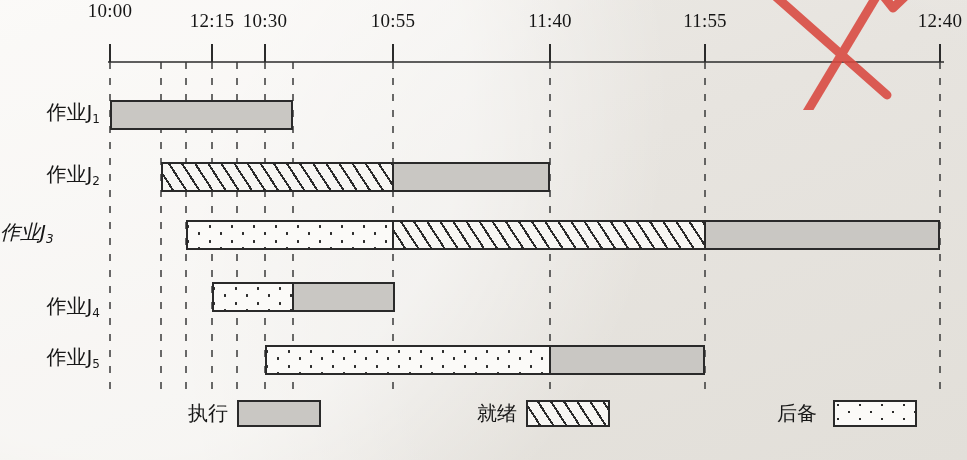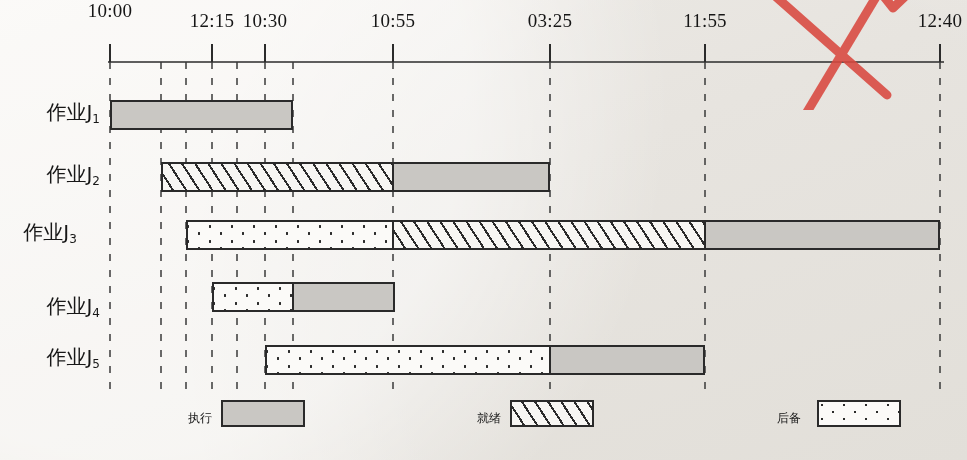--- a/index.html
+++ b/index.html
@@ -71,25 +71,24 @@
       radial-gradient(circle, #2b2b2b 1.1px, rgba(0,0,0,0) 1.4px);
     background-size:22px 15px,22px 15px;
     background-position:2px 4px,13px 12px;
   }
   .divider{
     position:absolute;top:0;bottom:0;width:2px;background:#2a2a2a;
   }
 
   .legend-item{position:absolute;display:flex;align-items:center;gap:9px;}
   .legend-item .lg-text{
-    font-size:12px;
+    font-size:20px;
     font-family:"DejaVu Sans","Liberation Sans",sans-serif;
     color:#171717;
     white-space:nowrap;
-    margin-top:10px;
   }
   .legend-item .swatch{
     width:84px;height:27px;
     border:2px solid #2a2a2a;
     box-sizing:border-box;
   }
   .legend-item .swatch.exec{background:#c9c7c3;}
   .legend-item .swatch.ready{
     background:repeating-linear-gradient(57deg,
       #f7f6f3 0 9px,#f7f6f3 9px,#2b2b2b 9px,#2b2b2b 11px);
@@ -131,29 +130,29 @@
       <line x1="550" y1="62" x2="550" y2="390" stroke="#3a3a3a" stroke-width="1.5" stroke-dasharray="7 9"></line>
       <line x1="705" y1="62" x2="705" y2="390" stroke="#3a3a3a" stroke-width="1.5" stroke-dasharray="7 9"></line>
       <line x1="940" y1="62" x2="940" y2="390" stroke="#3a3a3a" stroke-width="1.5" stroke-dasharray="7 9"></line>
     </svg>
 
   <div id="time-labels">
       <div class="tlabel" style="left: 110px; top: 0;">10:00</div>
       <div class="tlabel" style="left: 212px; top: 10px;">12:15</div>
       <div class="tlabel" style="left: 265px; top: 10px;">10:30</div>
       <div class="tlabel" style="left: 393px; top: 10px;">10:55</div>
-      <div class="tlabel" style="left: 550px; top: 10px;">03:25</div>
+      <div class="tlabel" style="left: 550px; top: 10px;">11:40</div>
       <div class="tlabel" style="left: 705px; top: 10px;">11:55</div>
       <div class="tlabel" style="left: 940px; top: 10px;">12:40</div>
     </div>
 
   <div id="row-labels">
       <div class="rowlabel" style="width: 100px; left: 0px; top: 99px; text-align: right; padding-right: 8px;"><span>作业J</span><sub>1</sub></div>
       <div class="rowlabel" style="width: 100px; left: 0px; top: 161px; text-align: right; padding-right: 8px;"><span>作业J</span><sub>2</sub></div>
-      <div class="rowlabel" style="width: 100px; left: 0px; top: 219px; text-align: center; padding-right: 8px;"><span>作业J</span><sub>3</sub></div>
+      <div class="rowlabel" style="width: 100px; left: 0px; top: 219px; text-align: left; padding-right: 8px; font-style: italic;"><span>作业J</span><sub>3</sub></div>
       <div class="rowlabel" style="width: 100px; left: 0px; top: 281px; text-align: right; padding-right: 8px; margin-top: 12px;"><span>作业J</span><sub>4</sub></div>
       <div class="rowlabel" style="width: 100px; left: 0px; top: 344px; text-align: right; padding-right: 8px;"><span>作业J</span><sub>5</sub></div>
     </div>
 
   <div id="bars">
       <div class="bar" style="left: 110px; top: 100px; width: 183px; height: 30px;">
         <div class="seg exec" style="left: -2px; width: 183px;"></div>
       </div>
       <div class="bar" style="left: 161px; top: 162px; width: 389px; height: 30px;">
         <div class="seg ready" style="left: -2px; width: 232px;"></div>

